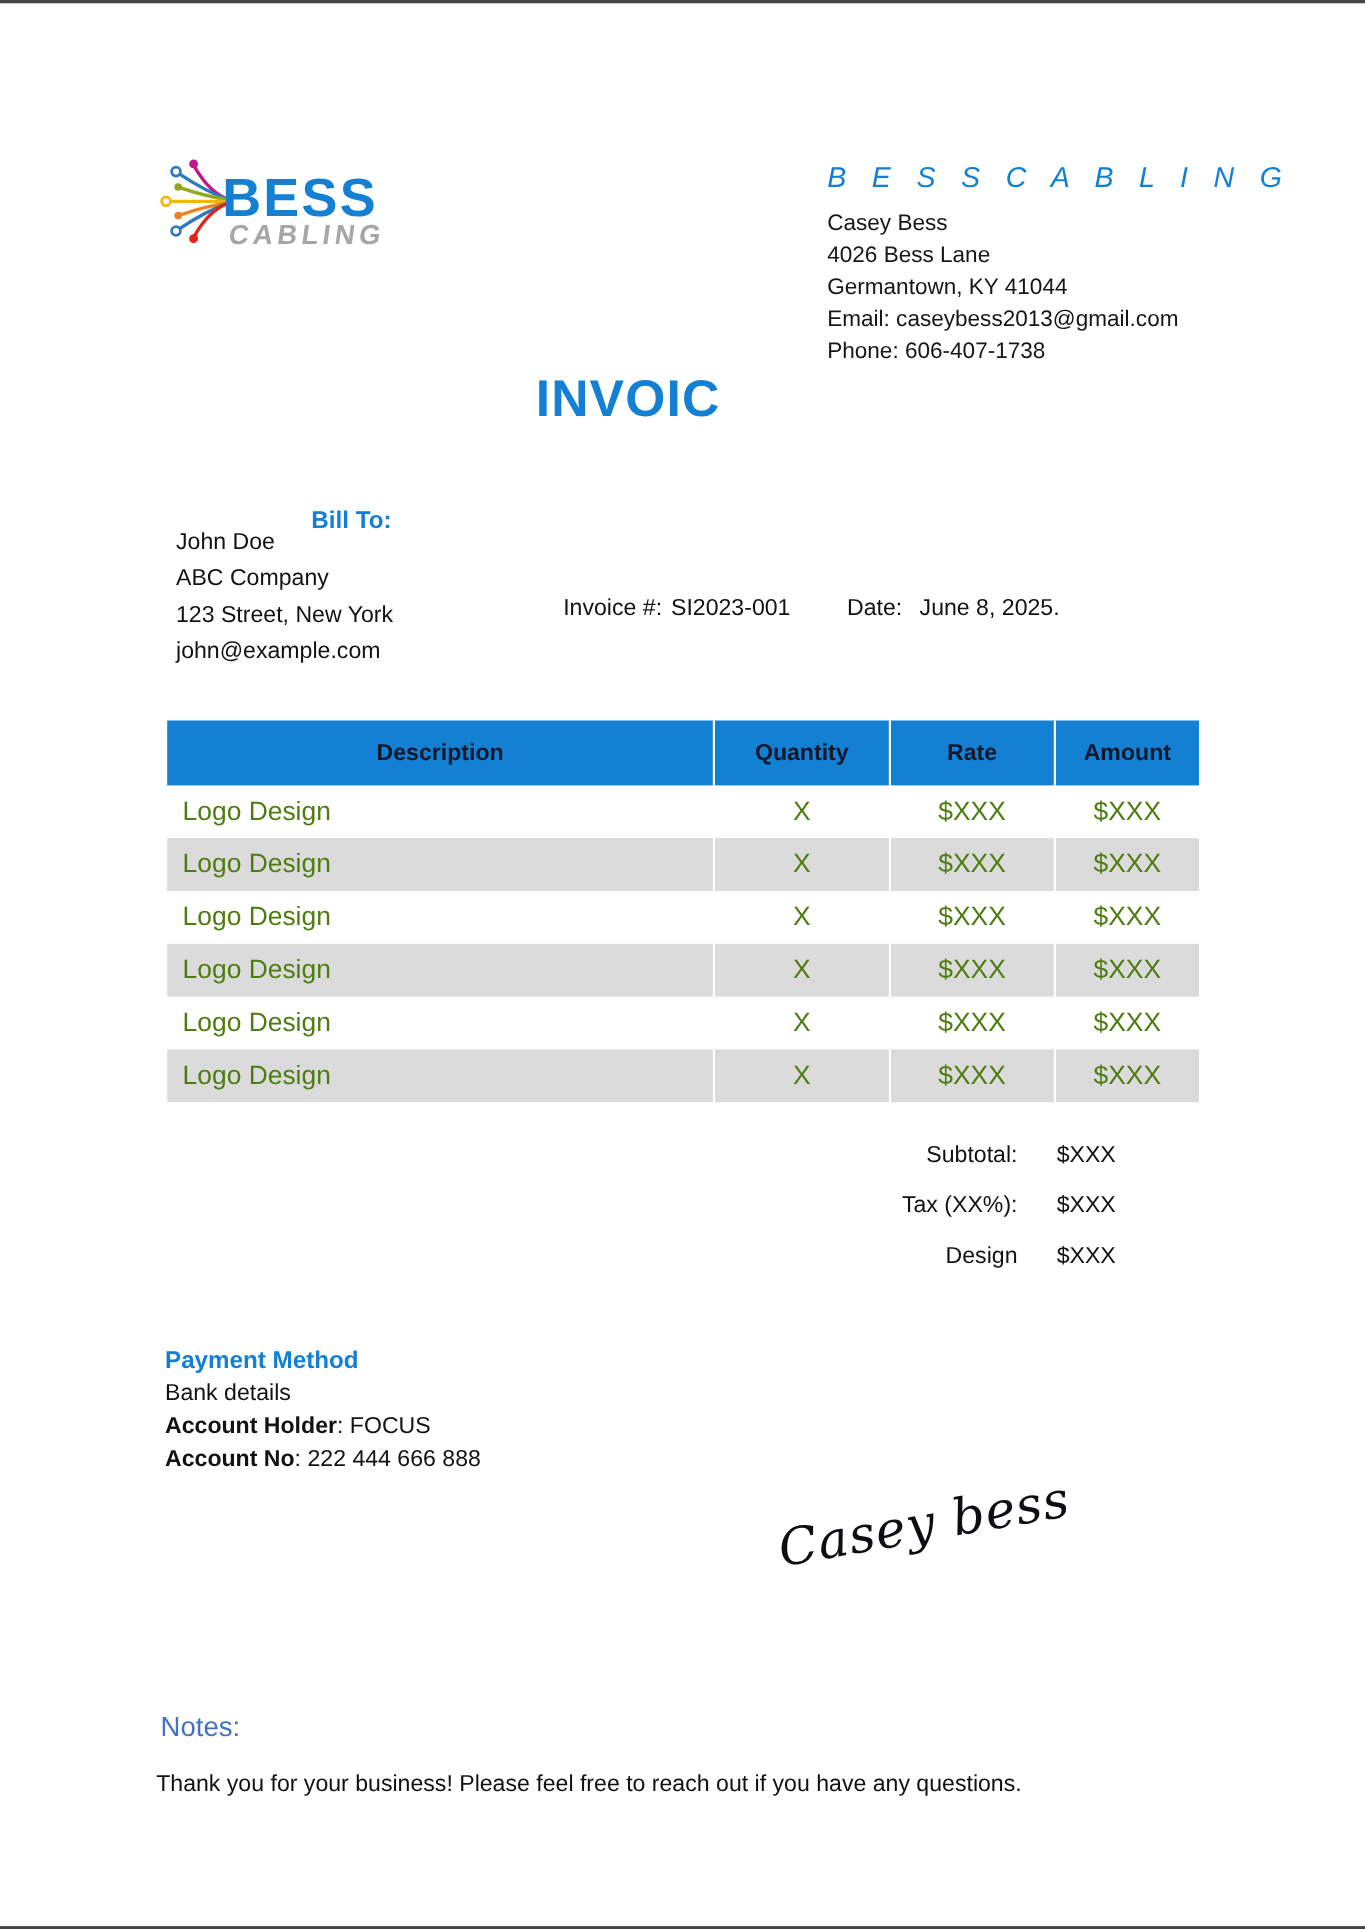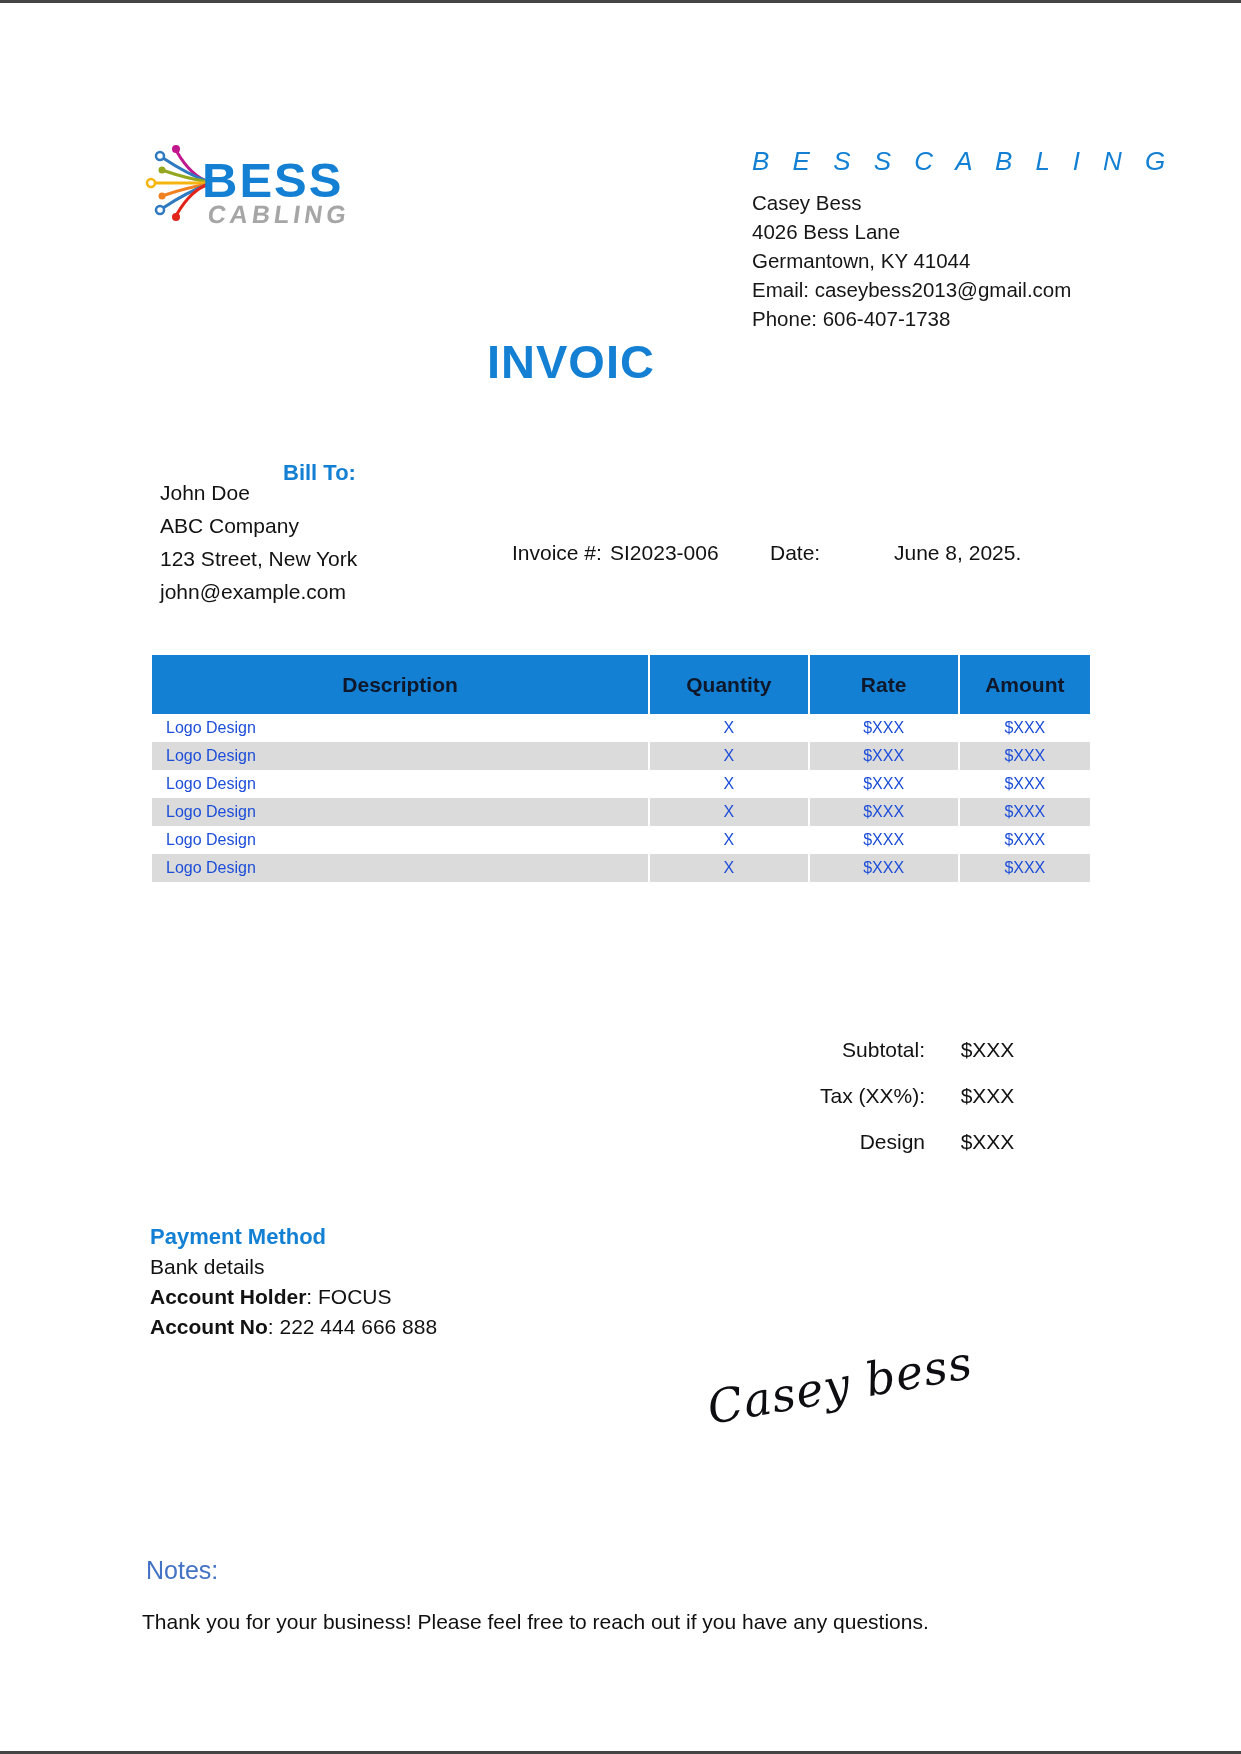--- a/index.html
+++ b/index.html
@@ -27,29 +27,29 @@
 
   
   .billto-label{position:absolute;left:283px;top:460px;font-size:22px;font-weight:700;color:var(--accent);}
   .bill-lines{position:absolute;left:160px;top:476px;}
   .bill-line{font-size:21px;line-height:33px;color:#121212;}
 
   .meta{position:absolute;top:541px;font-size:21px;color:#121212;}
   .meta.inv-label{left:512px;}
   .meta.inv-no{left:610px;}
   .meta.date-label{left:770px;}
-  .meta.date-val{left:894px;}
+  .meta.date-val{left:836px;}
 
   
   .items{position:absolute;left:152px;top:655px;width:938px;border-collapse:collapse;table-layout:fixed;}
   .items col.c1{width:53%;} .items col.c2{width:17%;} .items col.c3{width:16%;} .items col.c4{width:14%;}
   .items thead th{background:var(--accent);color:#0f172a;font-size:21px;font-weight:700;
     height:59px;text-align:center;padding:0;}
   .items thead th + th{border-left:2px solid #ffffff;}
-  .items tbody td{height:28px;font-size:16px;text-align:center;padding:0;color:#1d4ed8;}
+  .items tbody td{height:48px;font-size:24px;text-align:center;padding:0;color:#4d7c0f;}
   .items tbody td + td{border-left:2px solid #ffffff;}
   .items tbody td.desc{text-align:left;padding-left:14px;}
   .items tbody tr:nth-child(even) td{background:var(--row_alt);}
 
   
   .totals{position:absolute;left:705px;top:1036px;width:345px;}
   .totals-row{display:flex;align-items:center;height:28px;margin-bottom:18px;}
   .totals-label{width:220px;text-align:right;font-size:21px;color:#121212;}
   .totals-value{width:125px;text-align:center;font-size:21px;color:#121212;}
 
@@ -109,21 +109,21 @@
 
   <div class="billto-label">Bill To:</div>
   <div class="bill-lines">
     <div class="bill-line">John Doe</div>
     <div class="bill-line">ABC Company</div>
     <div class="bill-line">123 Street, New York</div>
     <div class="bill-line">john@example.com</div>
   </div>
 
   <div class="meta inv-label">Invoice #:</div>
-  <div class="meta inv-no">SI2023-006</div>
+  <div class="meta inv-no">SI2023-001</div>
   <div class="meta date-label">Date:</div>
   <div class="meta date-val">June 8, 2025.</div>
 
   <table class="items">
     <colgroup>
         <col class="c1">
         <col class="c2">
         <col class="c3">
         <col class="c4">
       </colgroup>

